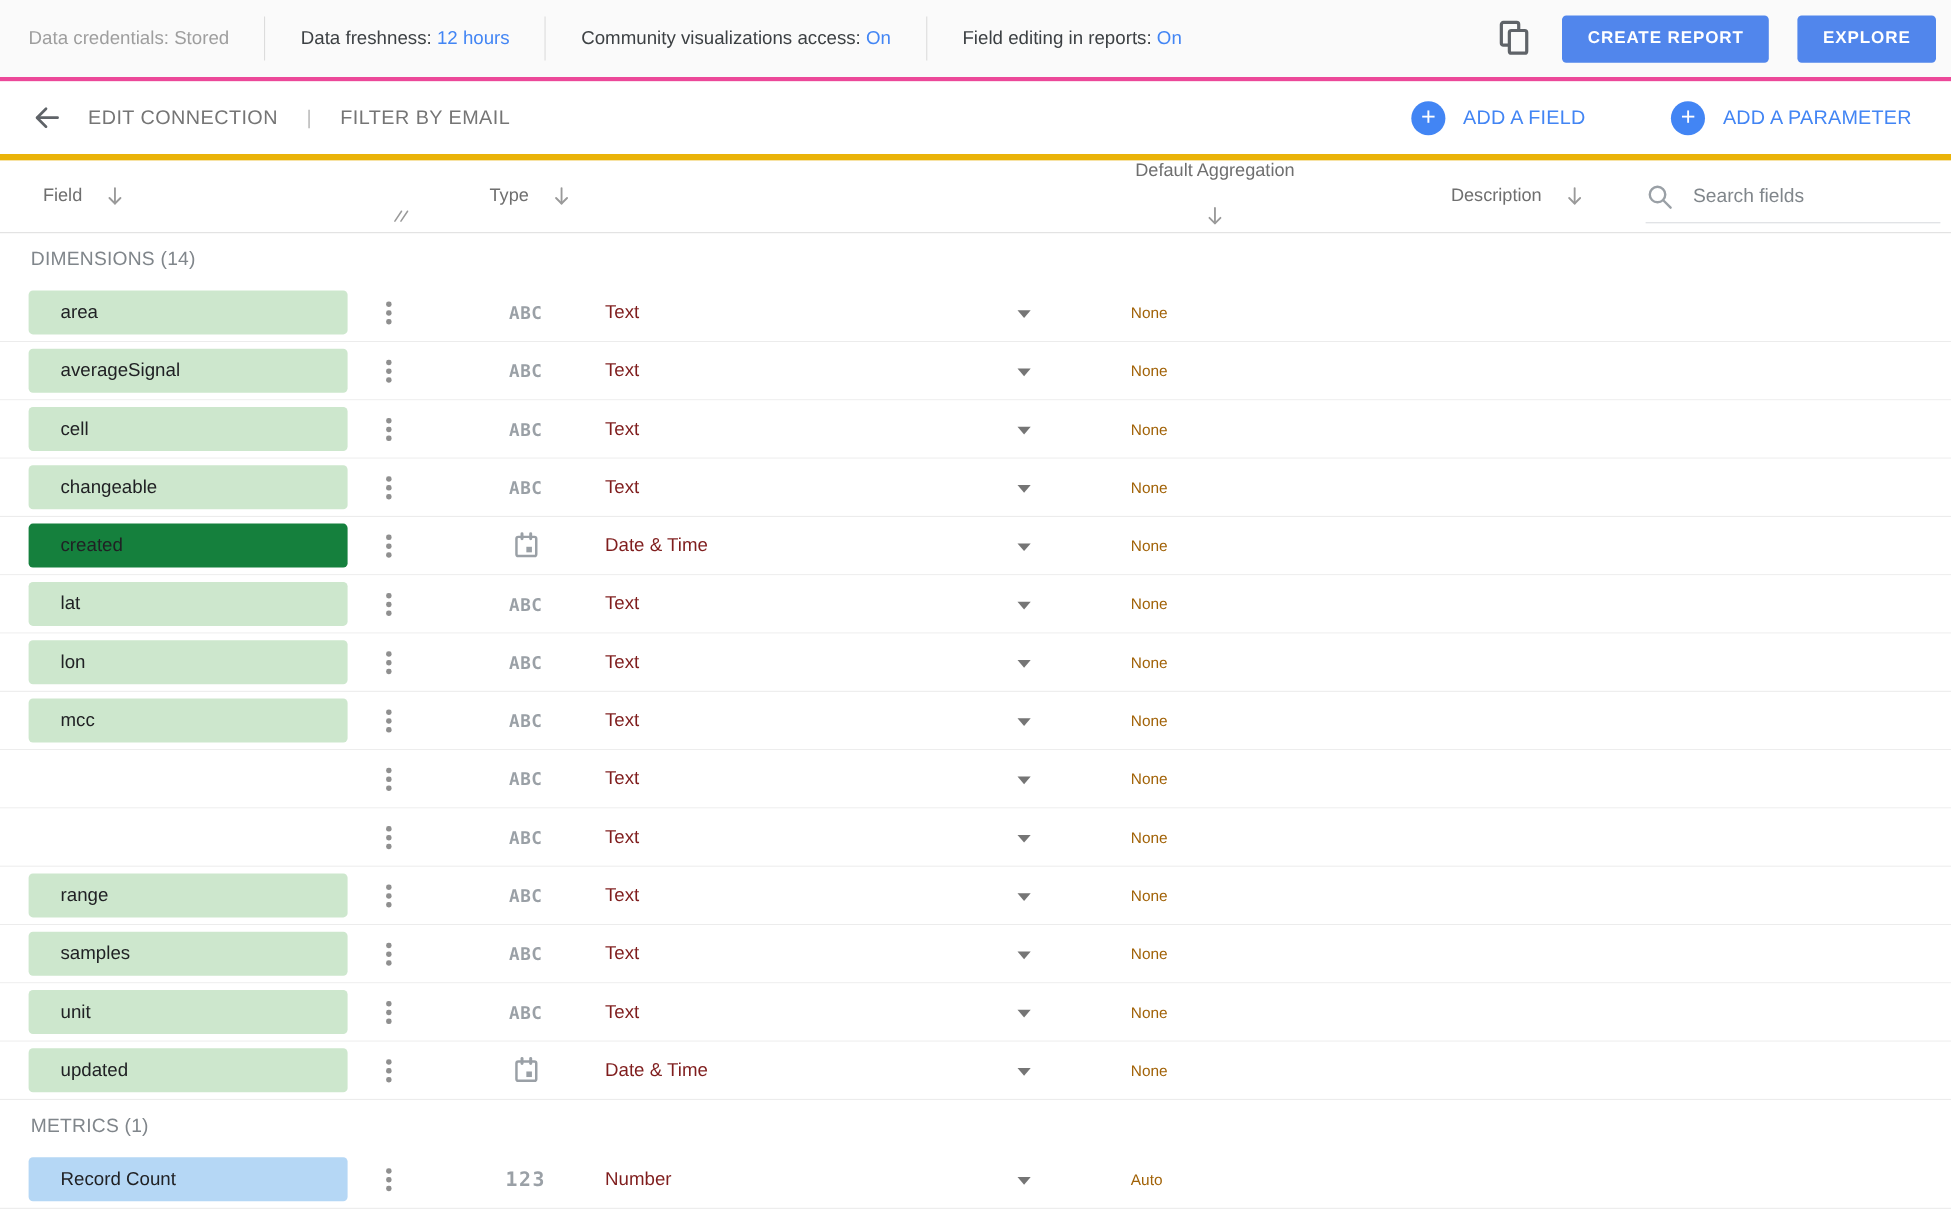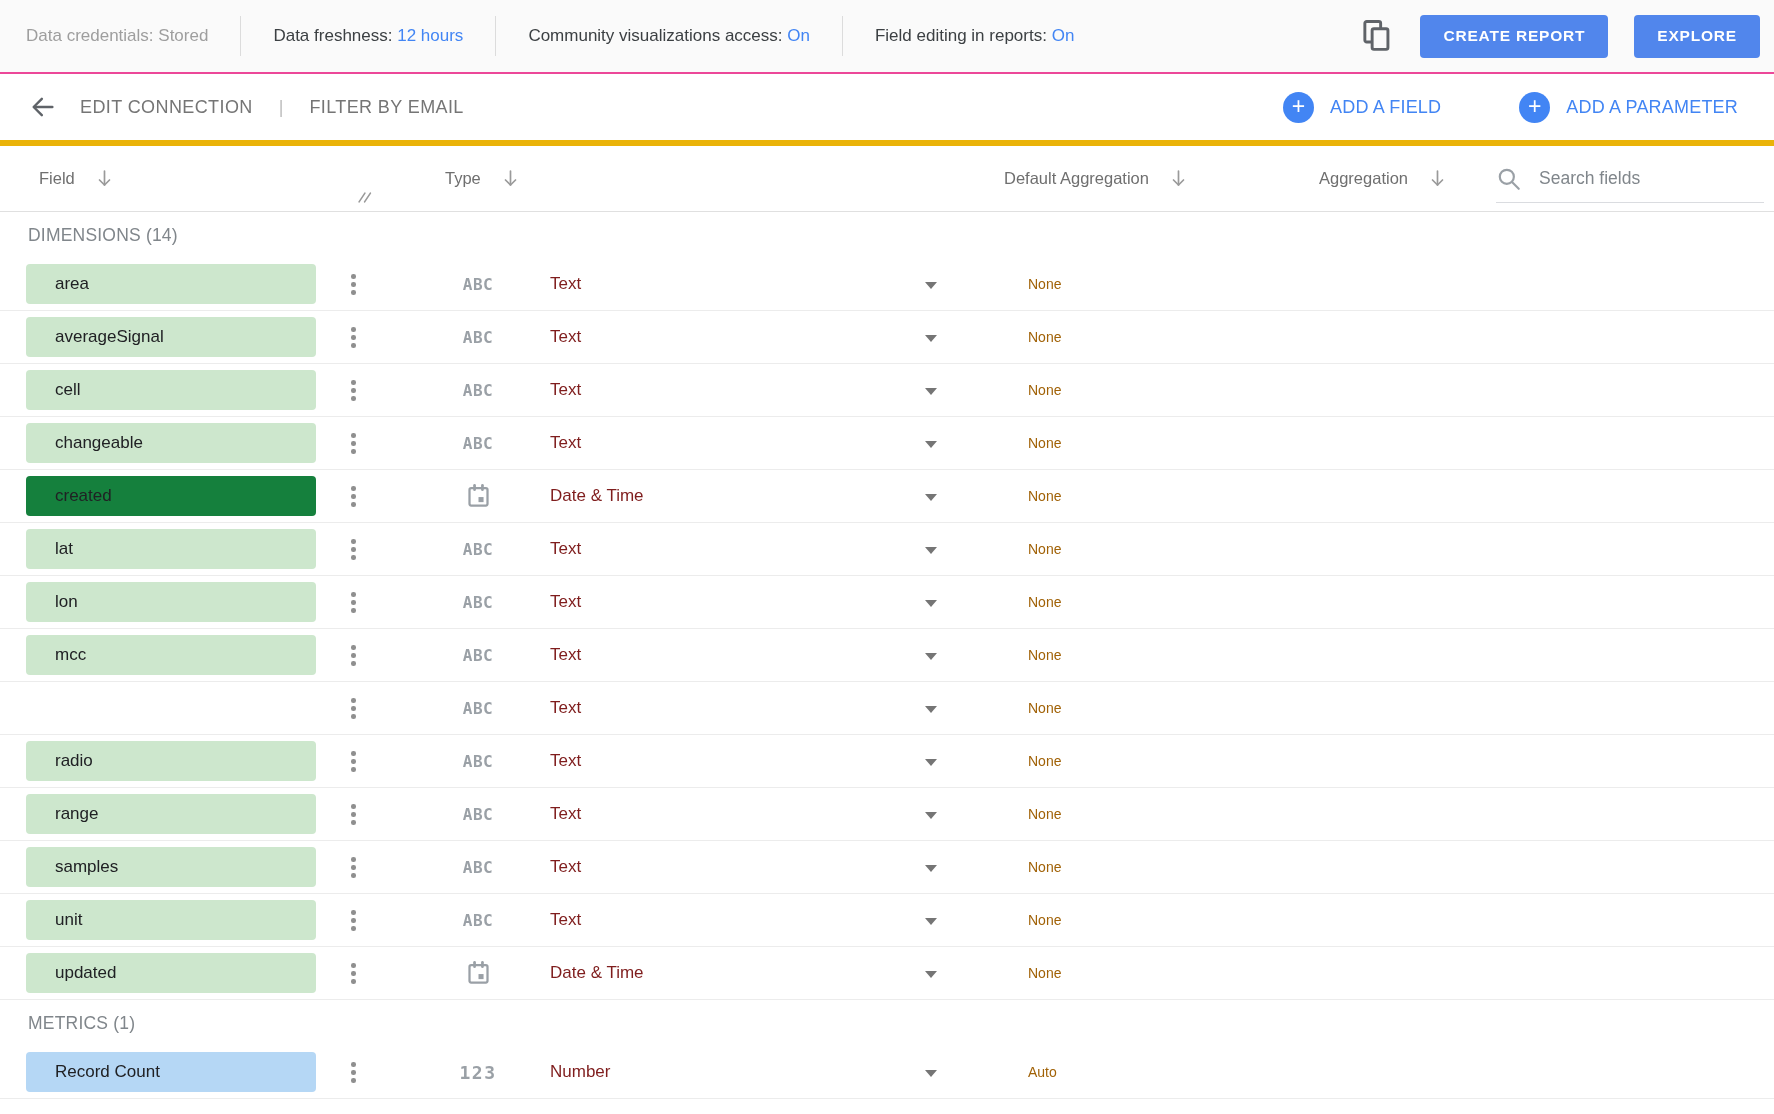--- a/index.html
+++ b/index.html
@@ -1,20 +1,20 @@
 <!DOCTYPE html>
 <html><head>
 <meta charset="utf-8">
 <style>
   * { margin:0; padding:0; box-sizing:border-box; }
   html,body { width:1774px; height:1114px; background:#fff; overflow:hidden;
     font-family:"Liberation Sans","DejaVu Sans",sans-serif; color:#202124; }
 
   
-  .topbar { height:74px; background:#fafafa; border-bottom:2px solid #ec4899;
+  .topbar { height:74px; background:#fafafa; border-bottom:4px solid #ec4899;
     display:flex; align-items:center; padding:0 14px 0 26px; gap:32px; }
   .status-item { font-size:17px; white-space:nowrap; color:#3c4043; }
   .status-item .val { color:#4285f4; }
   .status-item.muted, .status-item.muted .val { color:#9e9e9e; }
   .vsep { width:1px; height:40px; background:#dcdcdc; flex:0 0 1px; }
   .top-actions { margin-left:auto; display:flex; align-items:center; gap:26px; }
   .copy-btn { width:34px; height:38px; display:flex; align-items:center; justify-content:center; cursor:pointer; }
   .blue-btn { background:#5186ec; color:#fff; border:none; border-radius:4px;
     height:43px; padding:0 23px; font-size:15.5px; font-weight:bold; letter-spacing:.8px;
     font-family:inherit; cursor:pointer; }
@@ -30,21 +30,21 @@
   .add-btn { display:flex; align-items:center; gap:16px; cursor:pointer; }
   .plus-circle { width:31px; height:31px; border-radius:50%; background:#4285f4; color:#fff;
     display:flex; align-items:center; justify-content:center; font-size:23px; line-height:1; padding-bottom:2px; }
   .add-label { color:#4285f4; font-size:18px; letter-spacing:.2px; }
 
   
   .table-header { position:relative; height:66px; border-bottom:1px solid #e0e0e0; background:#fff; }
   .col-head { position:absolute; top:0; height:100%; display:flex; align-items:center; gap:22px;
     font-size:16.5px; color:#6f6f6f; }
   .col-head .sort { display:flex; align-items:center; cursor:pointer; }
-  .h-field { left:39px; } .h-type { left:445px; } .h-agg { left:1004px; } .h-desc { left:1319px; }
+  .h-field { left:39px; } .h-type { left:445px; } .h-agg { left:1032px;flex-direction:column; } .h-desc { left:1319px; }
   .resize-handle { position:absolute; left:357px; top:44px; cursor:col-resize; }
   .search-box { position:absolute; left:1496px; top:9px; width:268px; height:48px;
     display:flex; align-items:center; gap:17px; border-bottom:1px solid #dadce0; }
   .search-box input { border:none; outline:none; background:transparent; font-size:17.5px;
     color:#5f6368; width:200px; font-family:inherit; }
   .search-box input::placeholder { color:#80868b; }
 
   
   .section-head { height:46px; display:flex; align-items:center; padding-left:28px;
     font-size:17.5px; color:#80868b; letter-spacing:.2px; }
@@ -151,21 +151,21 @@
   <div class="col-head h-agg">
     <span>Default Aggregation</span>
     <span class="sort">
       <svg width="15" height="20" viewBox="0 0 15 20" fill="none" stroke="#9a9a9a" stroke-width="1.7" stroke-linecap="round" stroke-linejoin="round">
         <line x1="7.5" y1="2" x2="7.5" y2="16"></line>
           <polyline points="2.5,11 7.5,16 12.5,11"></polyline>
       </svg>
     </span>
   </div>
   <div class="col-head h-desc">
-    <span>Aggregation</span>
+    <span>Description</span>
     <span class="sort">
       <svg width="15" height="20" viewBox="0 0 15 20" fill="none" stroke="#9a9a9a" stroke-width="1.7" stroke-linecap="round" stroke-linejoin="round">
         <line x1="7.5" y1="2" x2="7.5" y2="16"></line>
           <polyline points="2.5,11 7.5,16 12.5,11"></polyline>
       </svg>
     </span>
   </div>
   <div class="search-box">
     <svg width="26" height="26" viewBox="0 0 24 24" fill="none" stroke="#9aa0a6" stroke-width="2" stroke-linecap="round">
       <circle cx="10" cy="10" r="6.5"></circle>
@@ -321,23 +321,20 @@
             <i></i>
           </div>
     <span class="type-icon icon-abc">ABC</span>
 
     <span class="type-label">Text</span>
     <span class="caret"></span>
     <span class="agg">None</span>
   </div>
 
   <div class="field-row">
-    <div class="chip" style="background: rgb(205, 231, 205);">
-      <span class="chip-label">radio</span>
-    </div>
     <div class="dots">
             <i></i>
             <i></i>
             <i></i>
           </div>
     <span class="type-icon icon-abc">ABC</span>
 
     <span class="type-label">Text</span>
     <span class="caret"></span>
     <span class="agg">None</span>

